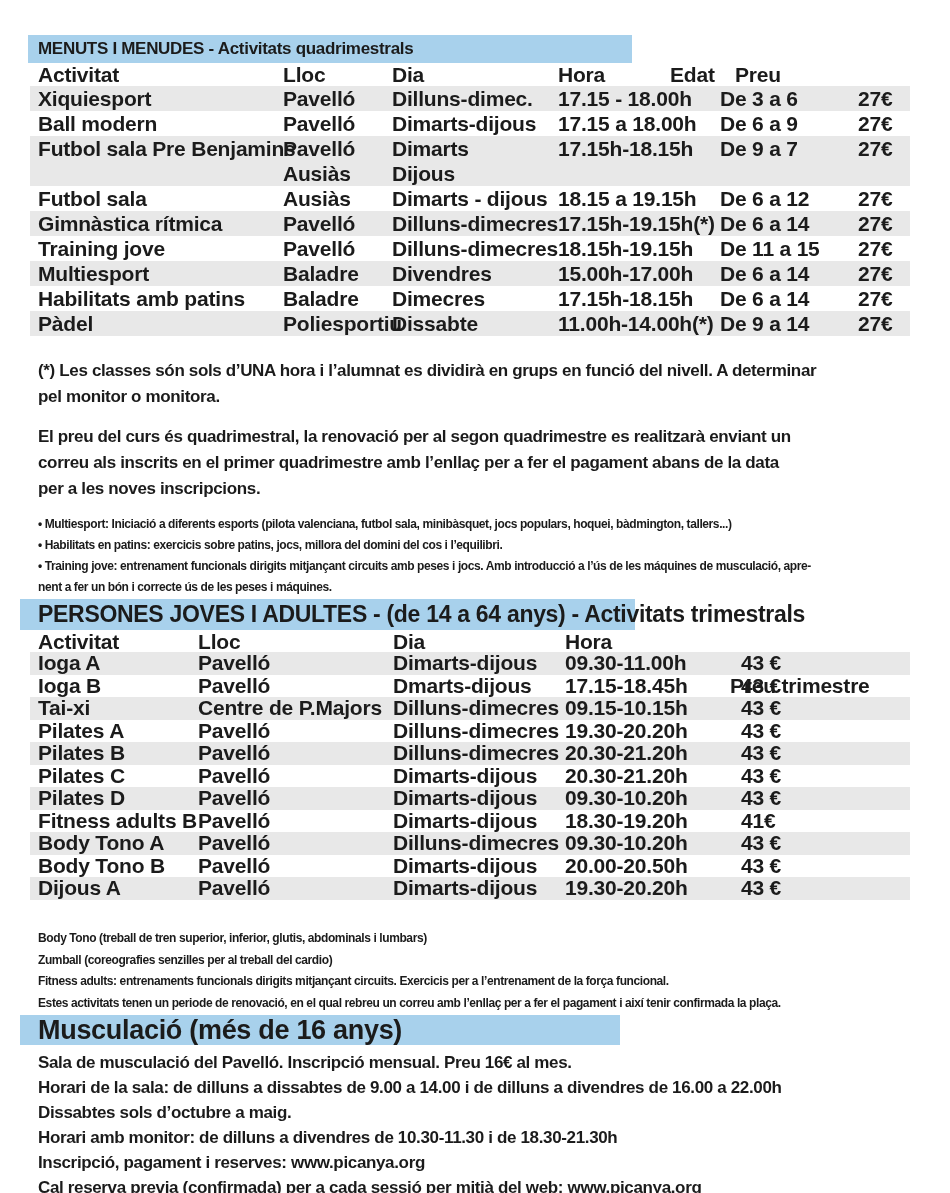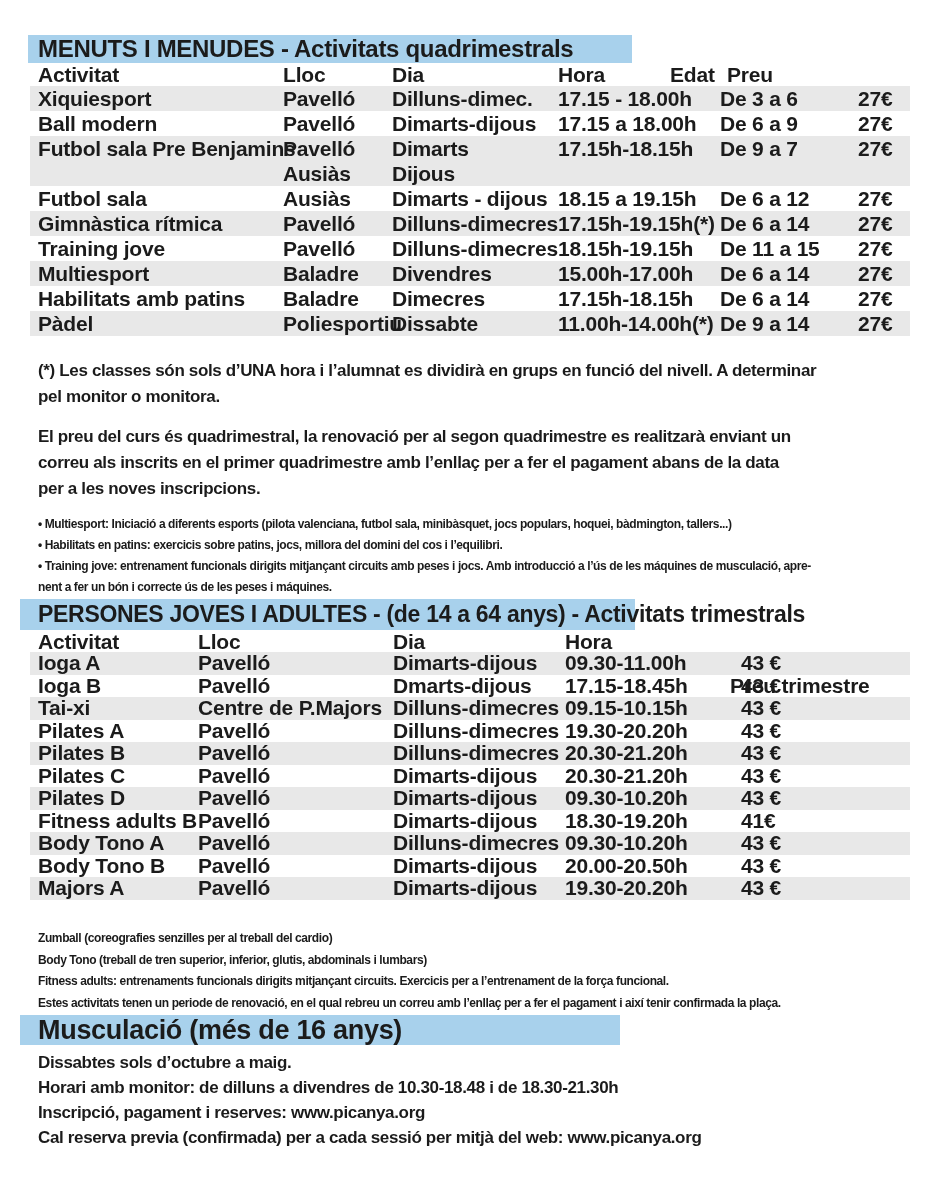--- a/index.html
+++ b/index.html
@@ -7,42 +7,42 @@
     position:relative; width:950px; height:1193px; background:#ffffff;
     font-family:"Liberation Sans", sans-serif; font-weight:bold; color:#1b1b1b;
     overflow:hidden;
   }
   
   .section-bar { position:absolute; }
   .hl-bg { position:absolute; left:0; top:0; height:100%; background:#a8d1ec; }
   .bar-text { position:absolute; top:0; white-space:nowrap; }
   #bar1 { top:35px; left:28px; width:920px; height:28px; }
   #bar1 .hl-bg { width:604px; }
-  #bar1 .bar-text { left:10px; font-size:24px; line-height:28px; letter-spacing:-0.3px; }
+  #bar1 .bar-text { left:10px; font-size:17px; line-height:28px; letter-spacing:-0.3px; }
   #bar2 { top:599px; left:20px; width:928px; height:31px; }
   #bar2 .hl-bg { width:615px; }
   #bar2 .bar-text { left:18px; font-size:23px; line-height:31px; letter-spacing:-0.3px; }
   #bar3 { top:1015px; left:20px; width:928px; height:30px; }
   #bar3 .hl-bg { width:600px; }
   #bar3 .bar-text { left:18px; font-size:27px; line-height:30px; letter-spacing:-0.3px; }
 
   
   .dtable { position:absolute; left:30px; width:880px; font-size:21px; letter-spacing:-0.2px; }
   #table1 { top:63px; }
   #table2 { top:631px; }
   .line { display:grid; }
   .t1 .line { grid-template-columns:253px 109px 166px 162px 138px 52px; height:25px; line-height:25px; }
   .t1 .head .line { height:23px; line-height:23px; }
   .t2 .line { grid-template-columns:168px 195px 172px 176px 169px; height:22.5px; line-height:22.5px; }
   .t2 .head .line { height:21px; line-height:21px; }
   .cell { white-space:nowrap; overflow:visible; }
   .line .cell:first-child { padding-left:8px; }
   .row.shaded { background:#e8e8e8; }
   .shift-edat { transform:translateX(-50px); }
-  .shift-preu { transform:translateX(-131px); }
+  .shift-preu { transform:translateX(-131px);margin-left:8px; }
   .shift-preu2 { transform:translateX(-11px);margin-top:44px; }
 
   
   .textblock { position:absolute; left:38px; white-space:nowrap; }
   .body17 { font-size:17px; letter-spacing:-0.35px; line-height:26px; }
   .small { font-size:12px; letter-spacing:-0.4px; line-height:21px; }
   #para-classes { top:358px; }
   #para-renewal { top:424px; }
   #bullets1 { top:514px; }
   #notes2 { top:928px; line-height:21.5px; }
@@ -285,41 +285,43 @@
         <div class="line">
           <div class="cell">Body Tono B</div>
           <div class="cell">Pavelló</div>
           <div class="cell">Dimarts-dijous</div>
           <div class="cell">20.00-20.50h</div>
           <div class="cell">43 €</div>
         </div>
       </div>
       <div class="row shaded">
         <div class="line">
-          <div class="cell">Majors A</div>
+          <div class="cell">Dijous A</div>
           <div class="cell">Pavelló</div>
           <div class="cell">Dimarts-dijous</div>
           <div class="cell">19.30-20.20h</div>
           <div class="cell">43 €</div>
         </div>
       </div>
     </div>
 
   <div class="textblock small" id="notes2">
+      <div>Body Tono (treball de tren superior, inferior, glutis, abdominals i lumbars)</div>
       <div>Zumball (coreografies senzilles per al treball del cardio)</div>
-      <div>Body Tono (treball de tren superior, inferior, glutis, abdominals i lumbars)</div>
       <div>Fitness adults: entrenaments funcionals dirigits mitjançant circuits. Exercicis per a l’entrenament de la força funcional.</div>
       <div>Estes activitats tenen un periode de renovació, en el qual rebreu un correu amb l’enllaç per a fer el pagament i així tenir confirmada la plaça.</div>
     </div>
 
   <div class="section-bar" id="bar3">
     <div class="hl-bg"></div>
     <span class="bar-text">Musculació (més de 16 anys)</span>
   </div>
 
   <div class="textblock body17" id="muscu">
+      <div>Sala de musculació del Pavelló. Inscripció mensual. Preu 16€ al mes.</div>
+      <div>Horari de la sala: de dilluns a dissabtes de 9.00 a 14.00 i de dilluns a divendres de 16.00 a 22.00h</div>
       <div>Dissabtes sols d’octubre a maig.</div>
-      <div>Horari amb monitor: de dilluns a divendres de 10.30-18.48 i de 18.30-21.30h</div>
+      <div>Horari amb monitor: de dilluns a divendres de 10.30-11.30 i de 18.30-21.30h</div>
       <div>Inscripció, pagament i reserves: www.picanya.org</div>
       <div>Cal reserva previa (confirmada) per a cada sessió per mitjà del web: www.picanya.org</div>
     </div>
 
 </div>
 
 </body></html>

